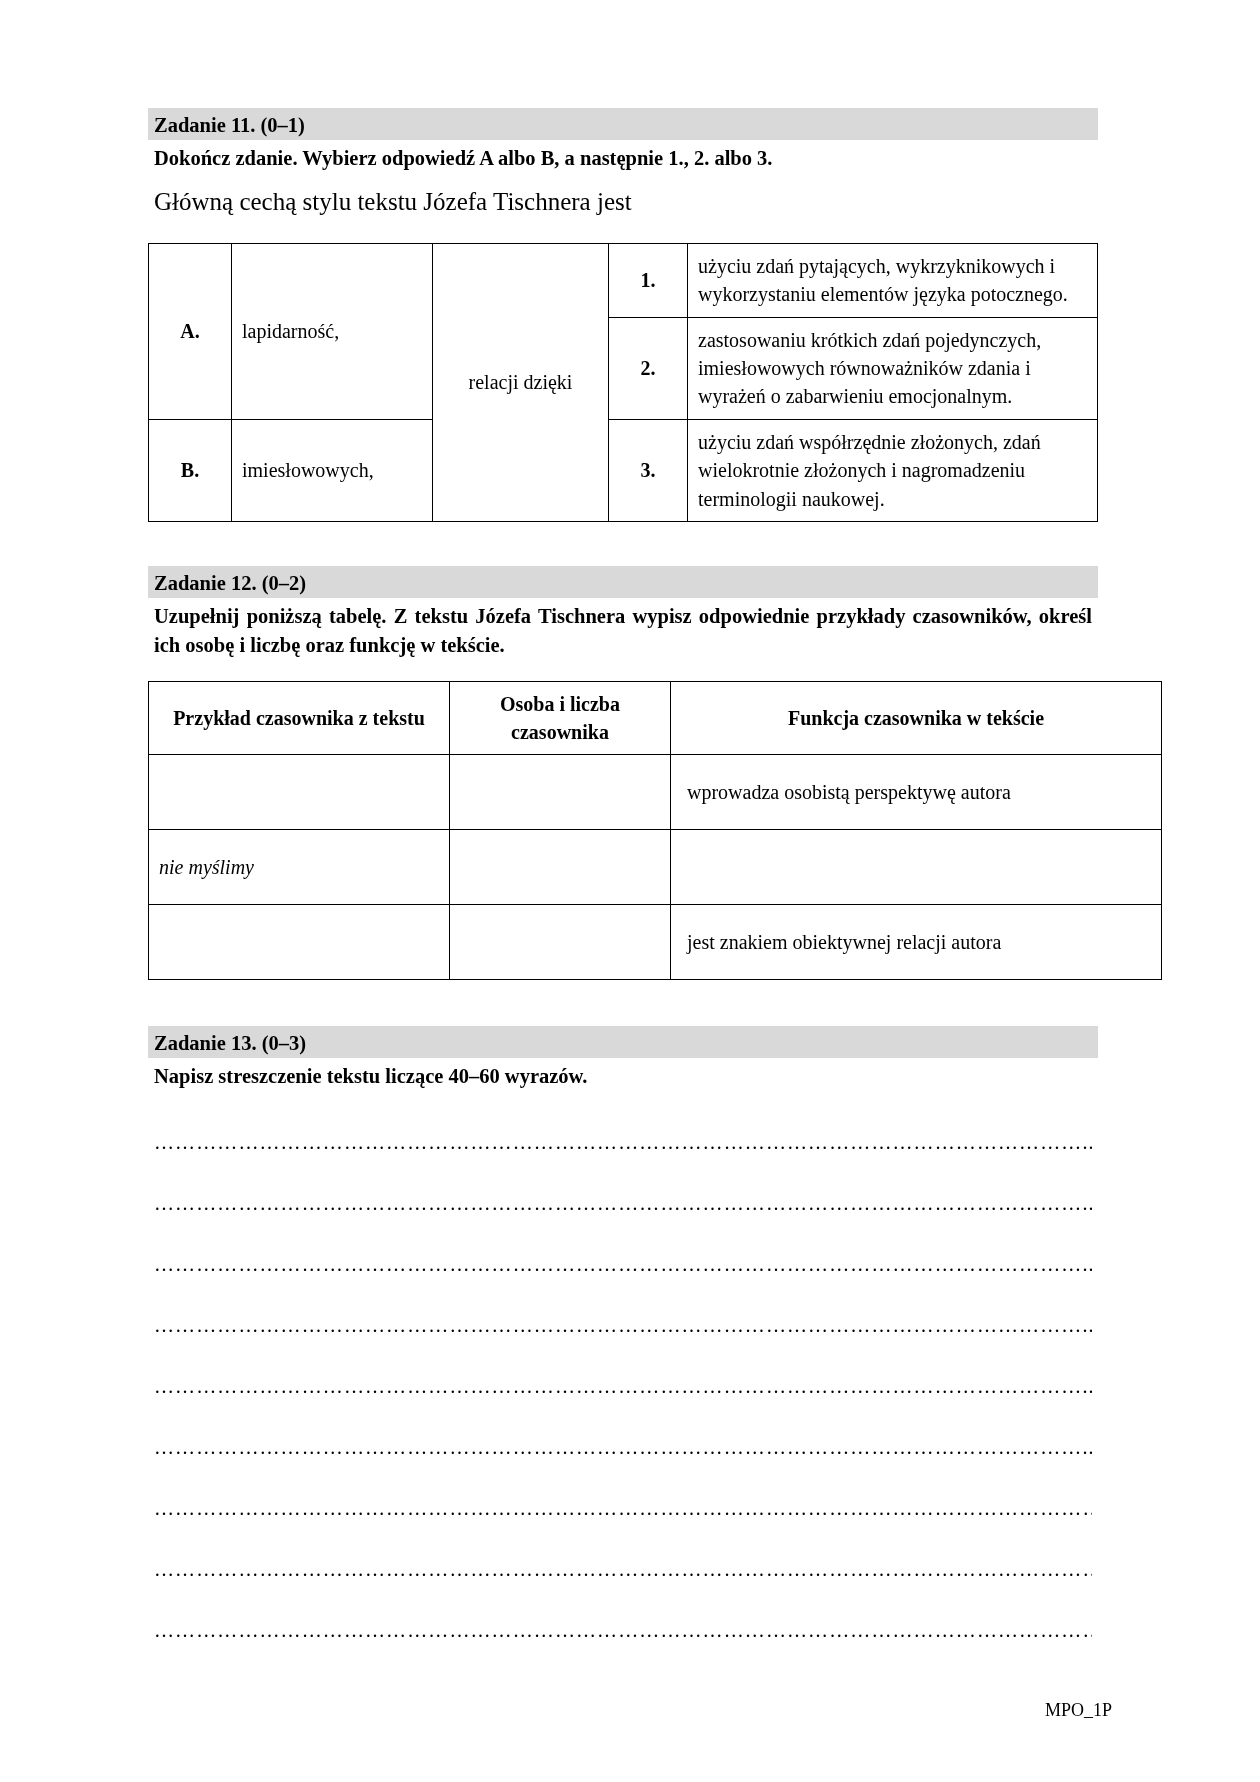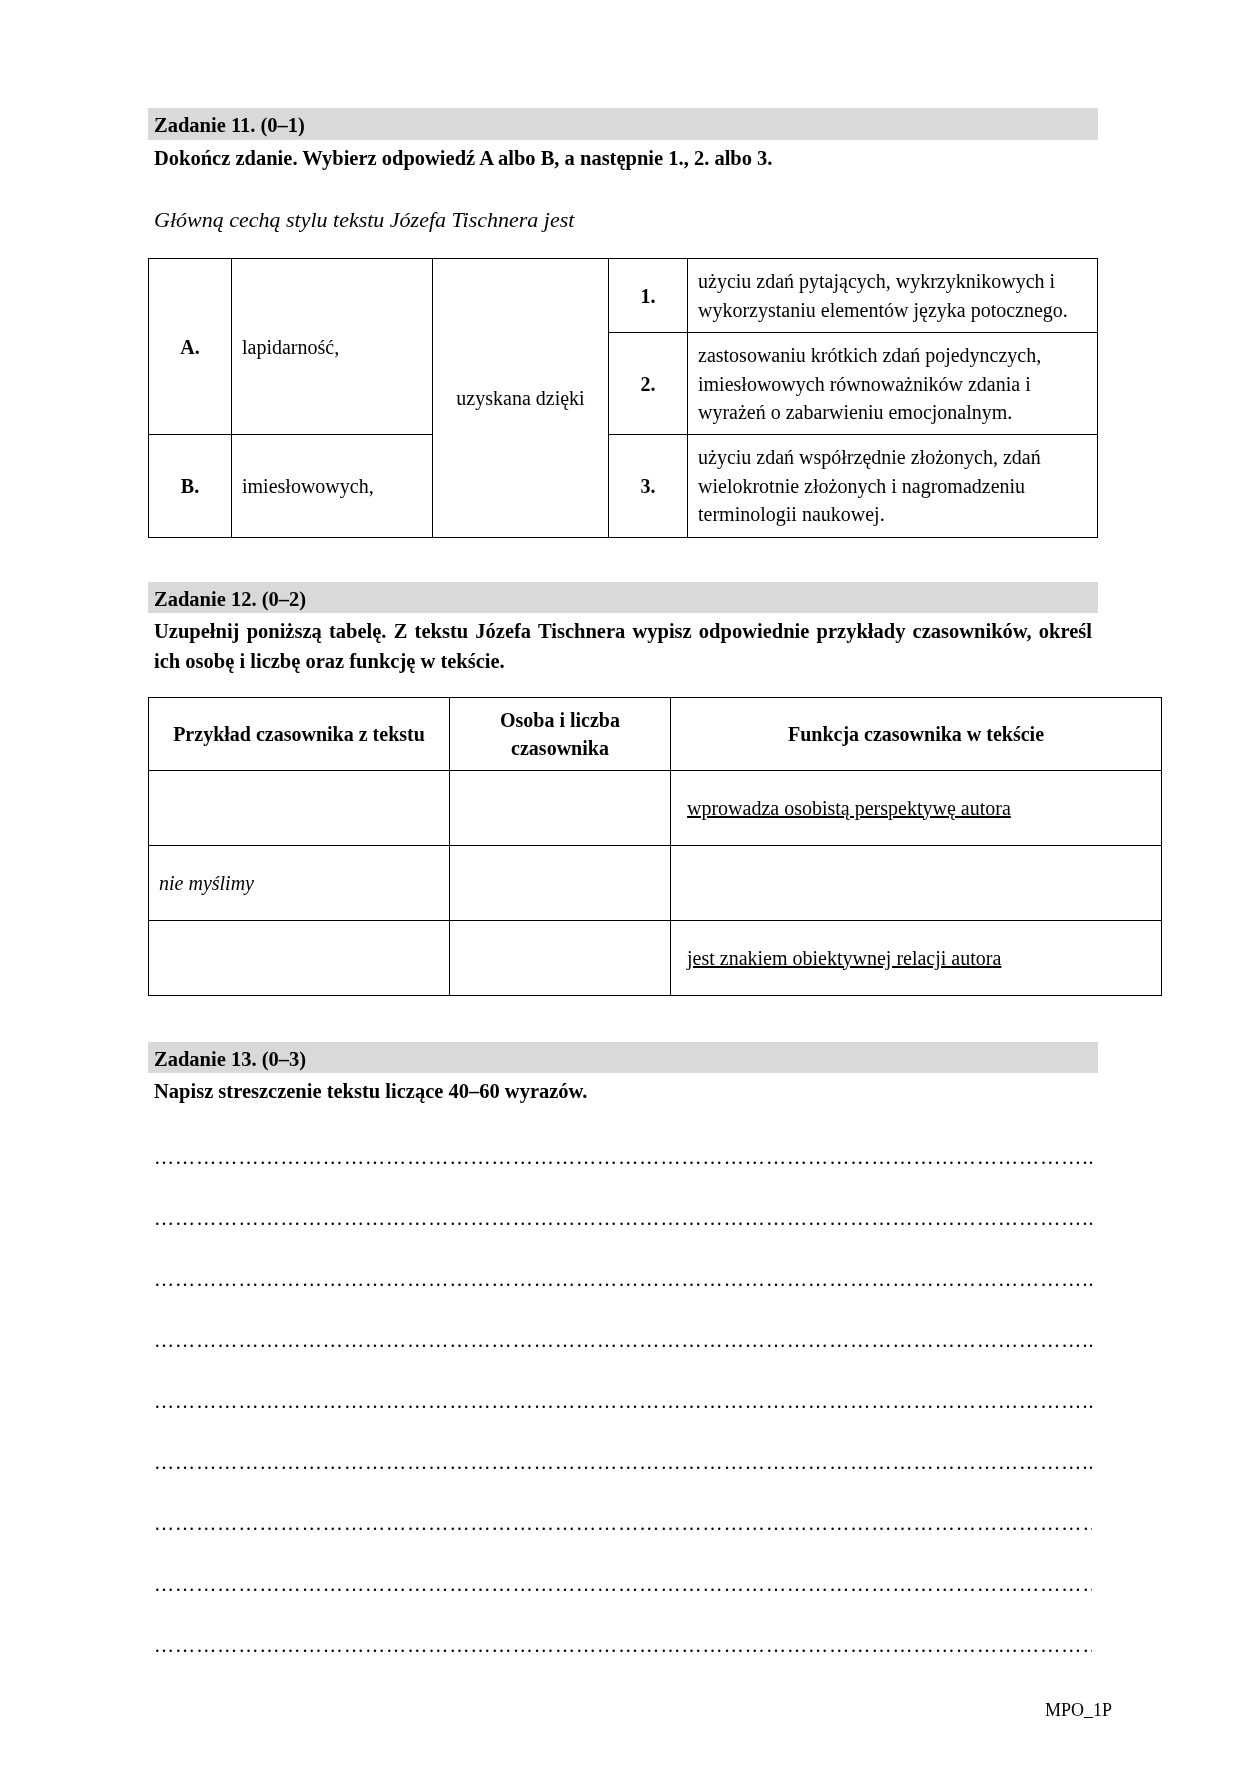--- a/index.html
+++ b/index.html
@@ -39,25 +39,24 @@
   }
   .task-instruction {
     font-weight: bold;
     font-size: 20.5px;
     line-height: 1.45;
     margin-top: 4px;
     padding: 0 6px;
     text-align: justify;
   }
   .lead-text {
-    font-size: 22px;
+    font-size: 25px;
     line-height: 1.5;
-    margin-top: 30px;
+    margin-top: 10px;
     padding: 0 6px;
-    font-style: italic;
   }
 
   
   table.t11 {
     border-collapse: collapse;
     width: 950px;
     margin-top: 22px;
     table-layout: fixed;
   }
   table.t11 td {
@@ -108,21 +107,21 @@
   }
   table.t12 th {
     font-weight: bold;
     text-align: center;
     height: 56px;
   }
   .t12 .col1 { width: 280px; }
   .t12 .col2 { width: 200px; }
   .t12 .col3 { width: 470px; }
   .t12 td.row-cell { height: 58px; }
-  .t12 .fn { padding-left: 16px; text-decoration: underline; }
+  .t12 .fn { padding-left: 16px; }
   .italic { font-style: italic; padding-left: 10px; }
 
   
   .lines {
     margin-top: 40px;
     padding: 0 6px;
   }
   .dotline {
     font-size: 20px;
     letter-spacing: 1.1px;
@@ -161,21 +160,21 @@
 
     <div class="task-bar">Zadanie 11. (0–1)</div>
     <div class="task-instruction">Dokończ zdanie. Wybierz odpowiedź A albo B, a następnie 1., 2. albo 3.</div>
     <div class="lead-text">Główną cechą stylu tekstu Józefa Tischnera jest</div>
 
     <table class="t11">
       <tbody>
         <tr>
           <td class="c-letter h-tall" rowspan="2">A.</td>
           <td class="c-opt" rowspan="2">lapidarność,</td>
-          <td class="c-mid" rowspan="3">uzyskana dzięki</td>
+          <td class="c-mid" rowspan="3">relacji dzięki</td>
           <td class="c-num">1.</td>
           <td class="c-desc">użyciu zdań pytających, wykrzyknikowych i wykorzystaniu elementów języka potocznego.</td>
         </tr>
         <tr>
           <td class="c-num">2.</td>
           <td class="c-desc">zastosowaniu krótkich zdań pojedynczych, imiesłowowych równoważników zdania i wyrażeń o zabarwieniu emocjonalnym.</td>
         </tr>
         <tr>
           <td class="c-letter h-mid">B.</td>
           <td class="c-opt">imiesłowowych,</td>

